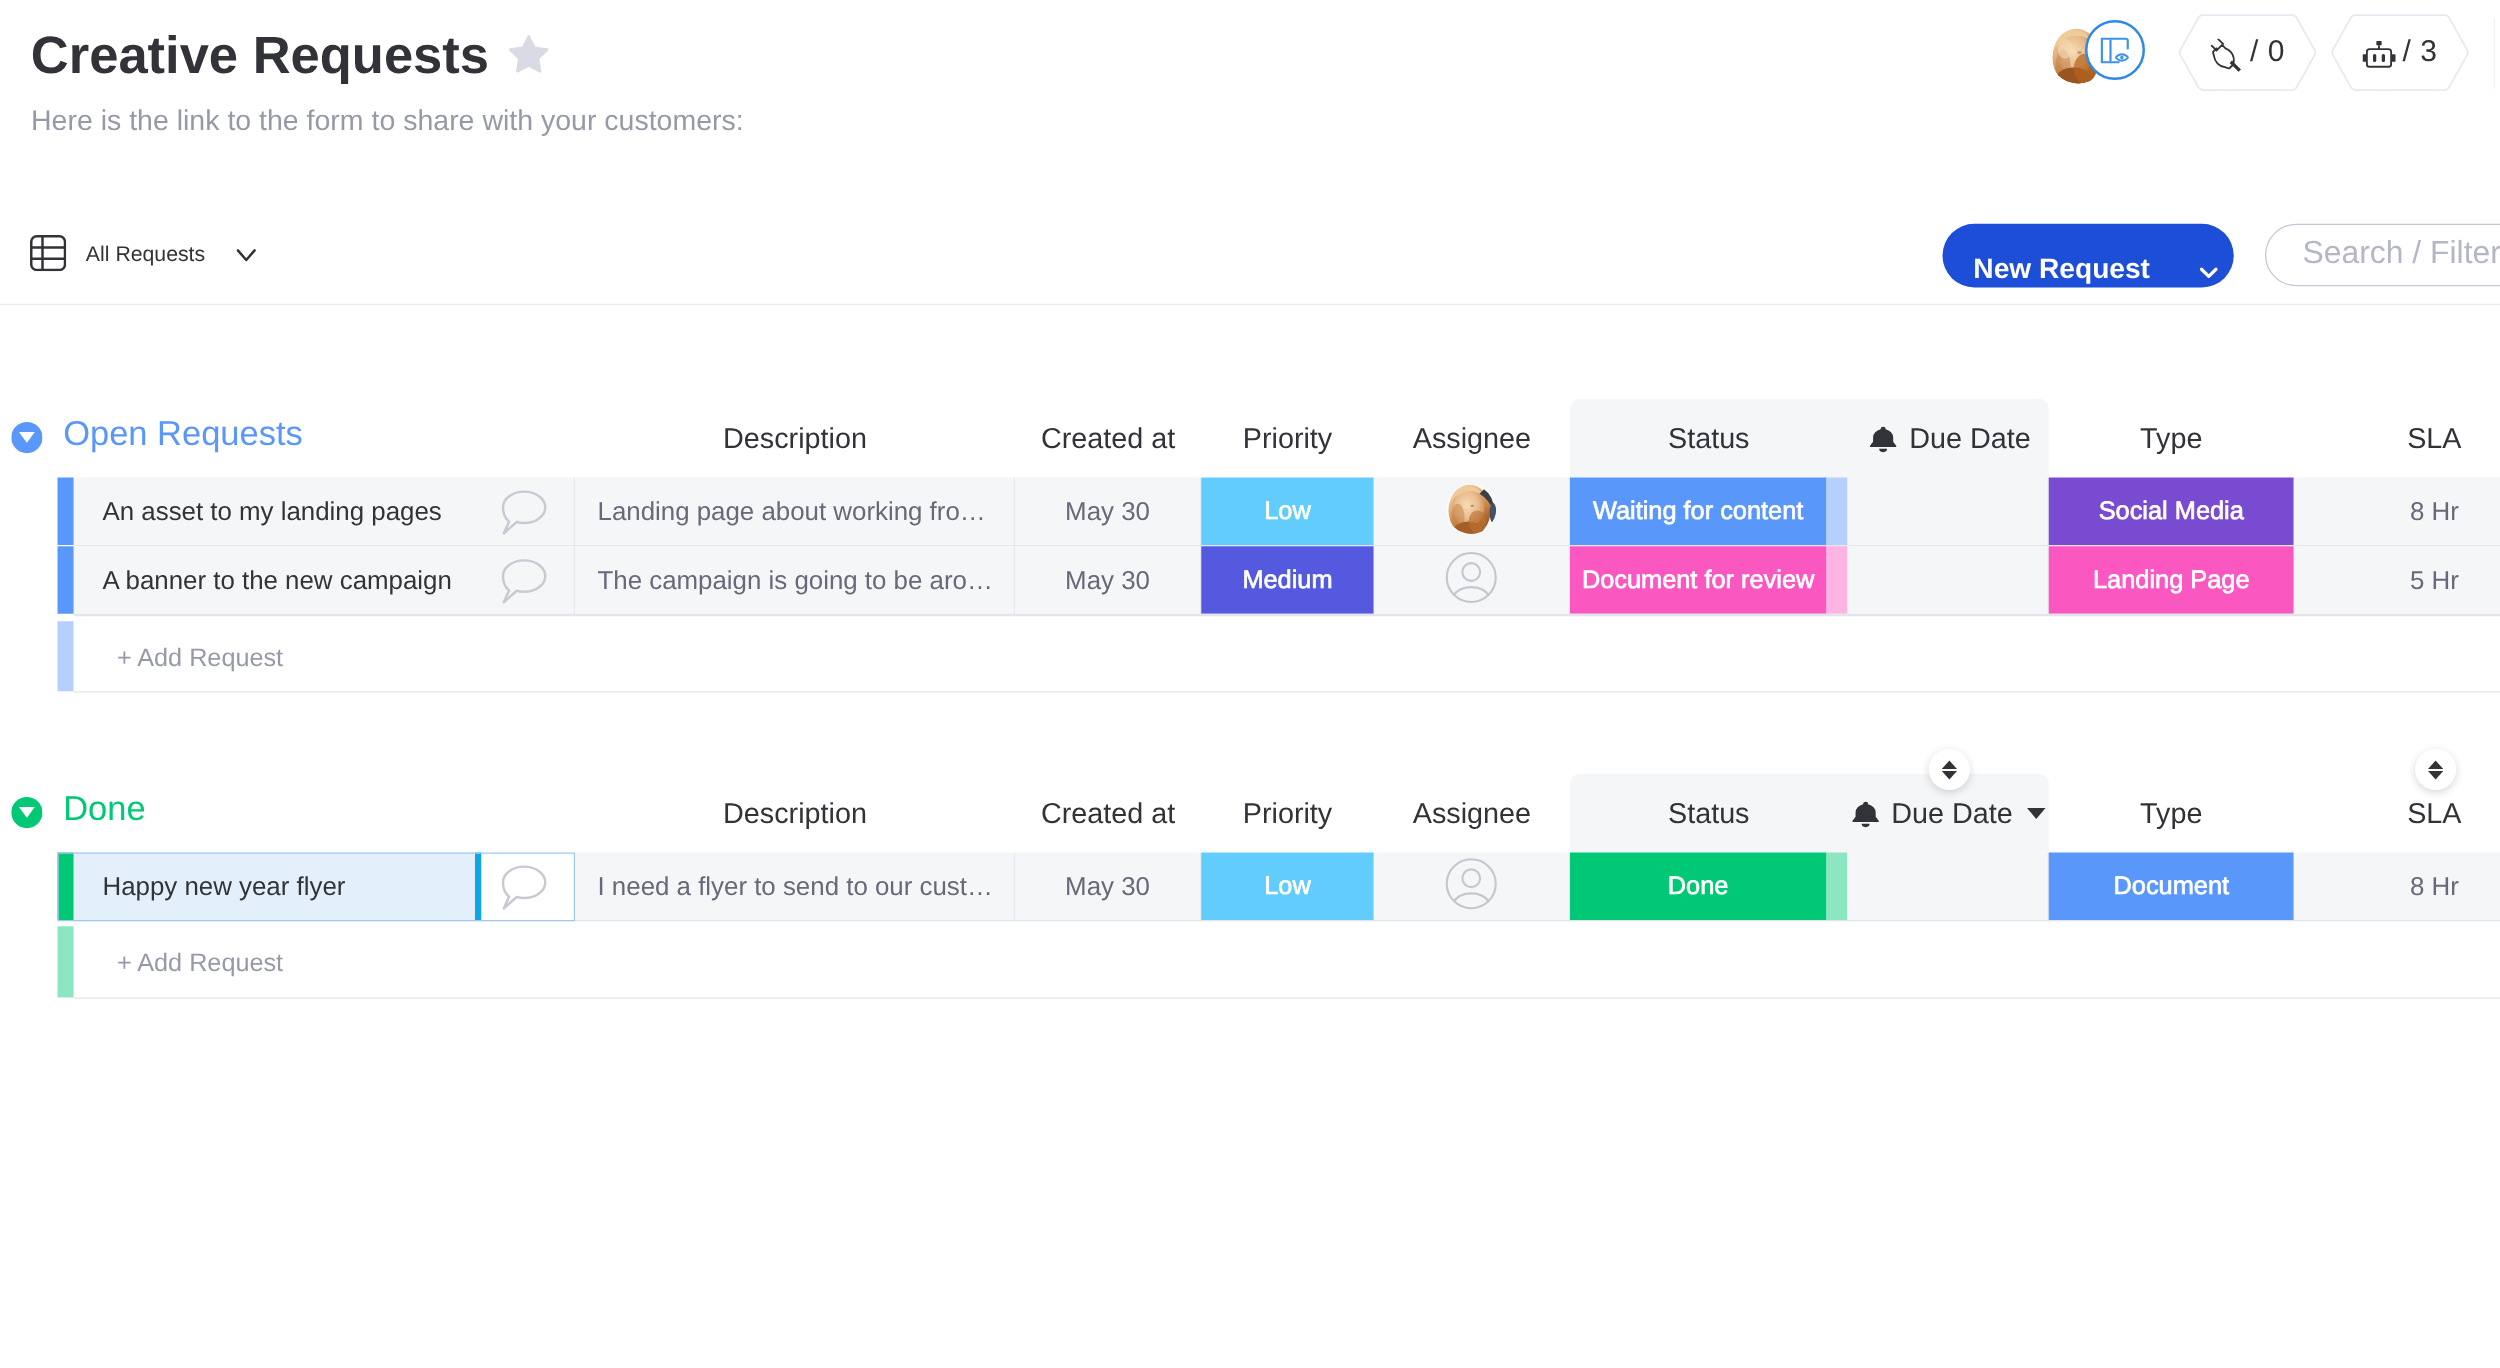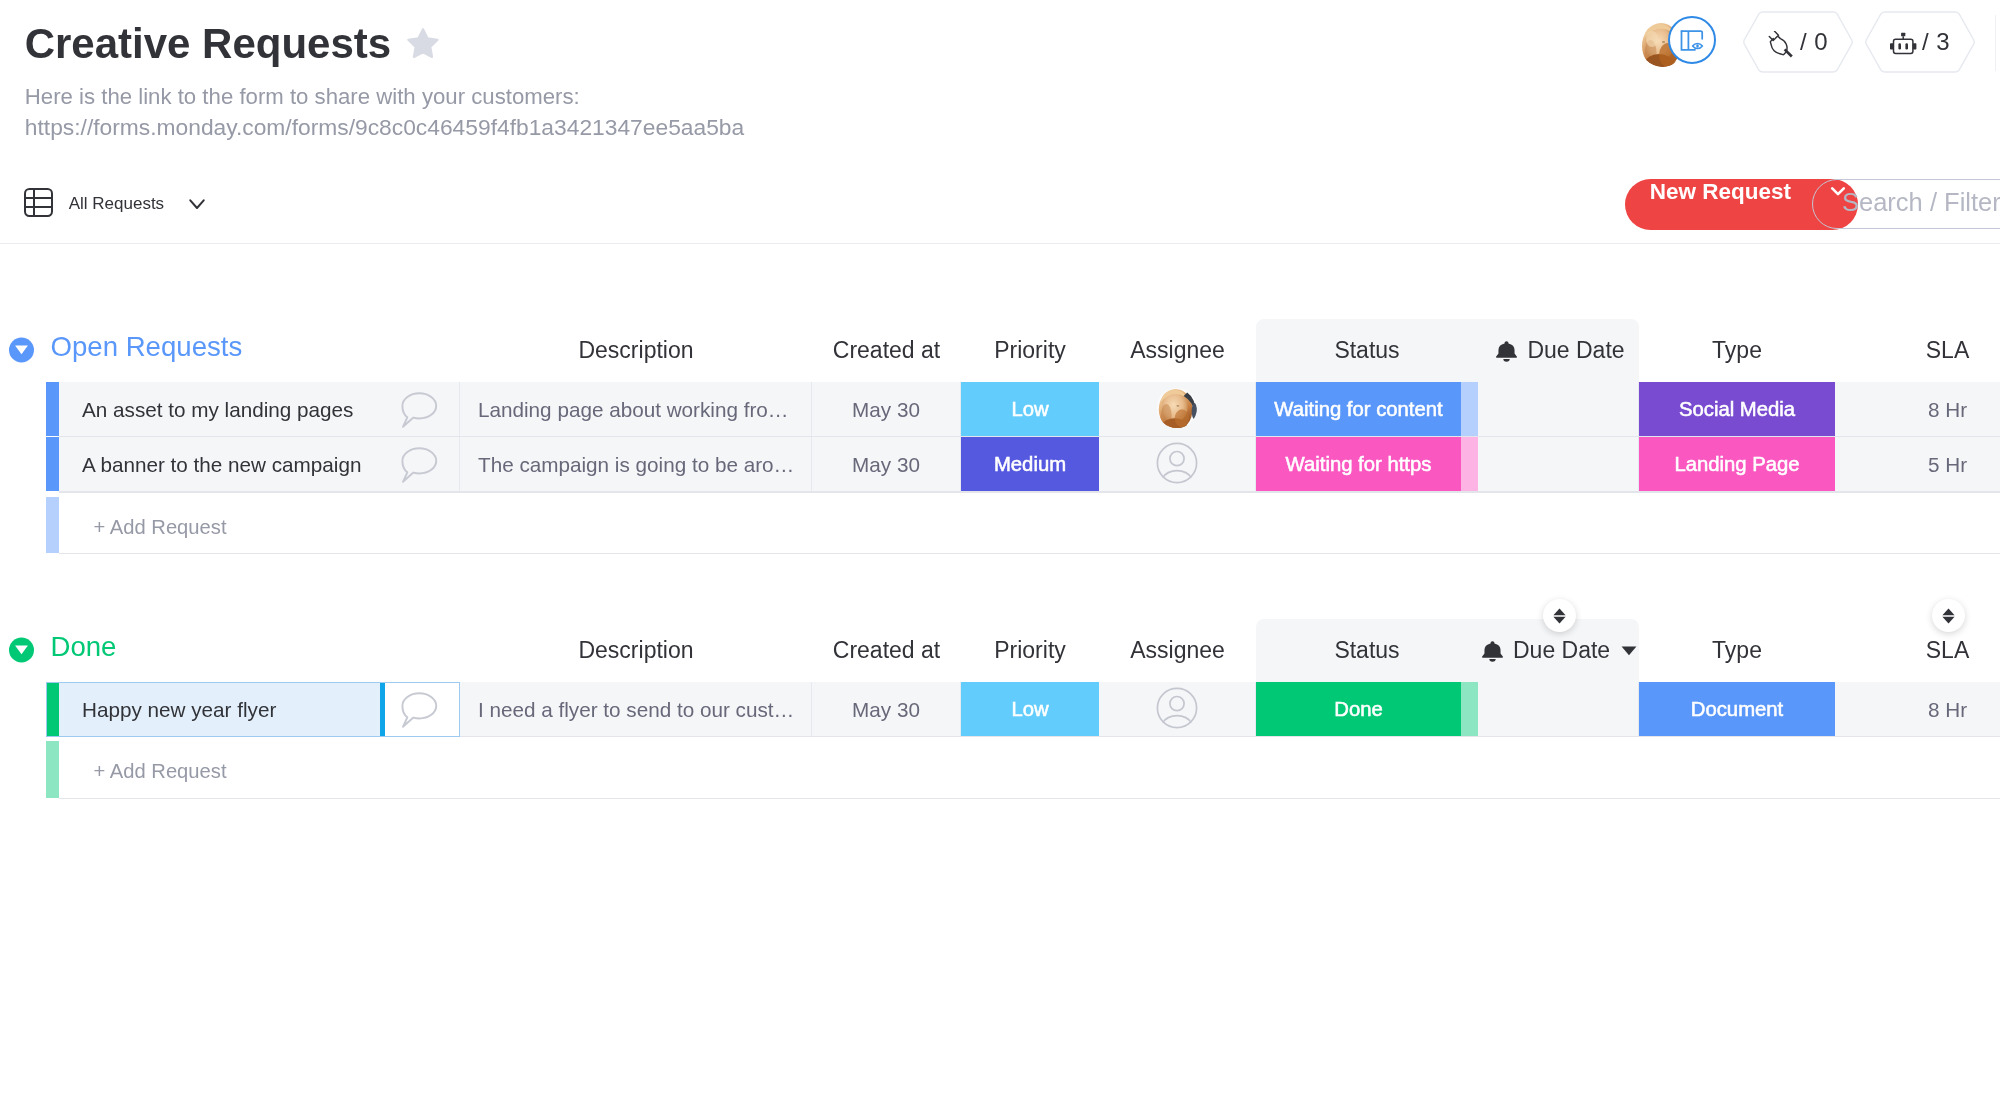--- a/index.html
+++ b/index.html
@@ -30,22 +30,22 @@
   .hexbtn .hexinner { position:absolute; left:0; top:0; width:112px; height:62px;
      display:flex; align-items:center; justify-content:center; gap:5px; }
   .hexbtn .cnt { font-size:24px; color:#323338; letter-spacing:0.5px; }
 
   .hdr-divider { position:absolute; left:1994.5px; top:15px; width:1px; height:56px; background:#eef0f4; }
 
   
   .view-pill { position:absolute; left:23.8px; top:190px; height:29px; display:flex; align-items:center; }
   .view-name { font-size:17px; color:#323338; margin-left:15.9px; line-height:29px; position:relative; top:-1px; }
   .view-chev { margin-left:25px; display:flex; align-items:center; }
-  .new-btn { position:absolute; left:1625px; top:178.5px; width:233px; height:51px; display:flex; align-items:flex-start;
-     background:#ef4444; border-radius:26px; overflow:hidden; }
+  .new-btn { position:absolute; left:1554px; top:178.5px; width:233px; height:51px; display:flex; align-items:flex-end;
+     background:#1d4ed8; border-radius:26px; overflow:hidden; }
   .new-btn .lbl { display:flex; align-items:center; justify-content:center; width:191px; color:#fff;
      font-size:22.5px; font-weight:bold; padding-bottom:2px; }
   .new-btn .sep { width:1.4px; background:#1177cd; }
   .new-btn .arr { width:41px; display:flex; align-items:center; justify-content:center; }
   .search-box { position:absolute; left:1812px; top:178.5px; width:330px; height:50px; border:1.4px solid #c3c6d4;
      border-radius:26px; display:flex; align-items:center; }
   .search-box .ph { font-size:25.5px; color:#b5b8c4; margin-left:29px; white-space:nowrap; padding-bottom:2px; }
   .toolbar-rule { position:absolute; left:0; top:243px; width:2000px; height:1px; background:#e9ebf0; }
 
   
@@ -94,21 +94,20 @@
     <div class="board-title">Creative Requests</div>
     <span class="star-ico">
       <svg width="34" height="32" viewBox="0 0 34 32">
           <path fill="#d9dbe4" stroke="#d9dbe4" stroke-width="2.2" stroke-linejoin="round" d="M17 2.2l4.5 9.1 10.1 1.48-7.3 7.1 1.72 10.05L17 25.2 7.9 29.93l1.72-10.05-7.3-7.1 10.1-1.48z"></path>
         </svg>
     </span>
   </div>
 
   <div class="board-desc">
     <div>Here is the link to the form to share with your customers:</div>
-    <div>https://forms.monday.com/forms/9c8c0c46459f4fb1a3421347ee5aa5ba</div>
   </div>
 
   <div class="top-right">
     <div>
       <div class="avatar-photo">
         <svg width="45" height="45" viewBox="0 0 45 45">
           <defs>
             <clipPath id="avclip">
                 <circle cx="22.5" cy="22.5" r="22.5"></circle>
               </clipPath>
@@ -313,21 +312,21 @@
             <div class="pill" style="left:0;width:138px;background:#5559df;">Medium</div>
           </div>
           <div class="cell cell-txt sep" style="left:1099px;width:157px;">
             <span><svg width="42" height="42" viewBox="0 0 42 42">
                 <circle cx="21" cy="21" r="19.6" fill="none" stroke="#c5c7d0" stroke-width="1.7"></circle>
                 <circle cx="21" cy="16.6" r="7.1" fill="none" stroke="#c5c7d0" stroke-width="1.7"></circle>
                 <path d="M7.0 35.6a14.6 9.6 0 0 1 28 0" fill="none" stroke="#c5c7d0" stroke-width="1.7"></path>
               </svg></span>
           </div>
           <div class="cell" style="left:1256px;width:222px;background:transparent;">
-            <div class="pill" style="left:0;width:205px;background:#fa57c1;">Waiting for https</div>
+            <div class="pill" style="left:0;width:205px;background:#fa57c1;">Document for review</div>
             <div class="prog" style="left:205px;width:17px;background:#fa57c1;opacity:0.45;"></div>
           </div>
           <div class="cell cell-txt sep" style="left:1478px;width:161px;"></div>
           <div class="cell" style="left:1639px;width:196px;background:transparent;">
             <div class="pill" style="left:0;width:196px;background:#fa57c1;">Landing Page</div>
           </div>
           <div class="cell cell-txt" style="left:1835px;width:225px;">5 Hr</div>
         </div>
         <div class="row-under" style="left:59px;width:1941px;top:172.9px;"></div>
         <div class="addrow" style="top:178.3px;">

